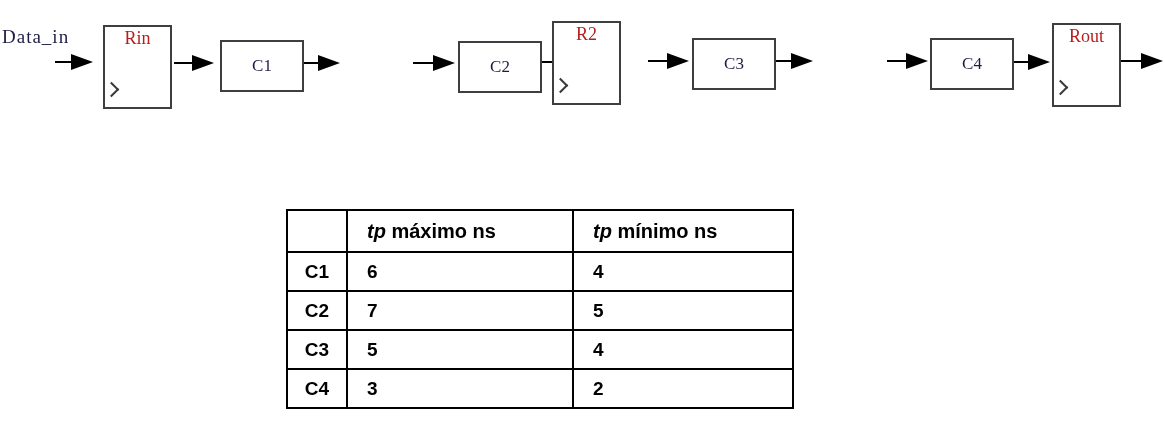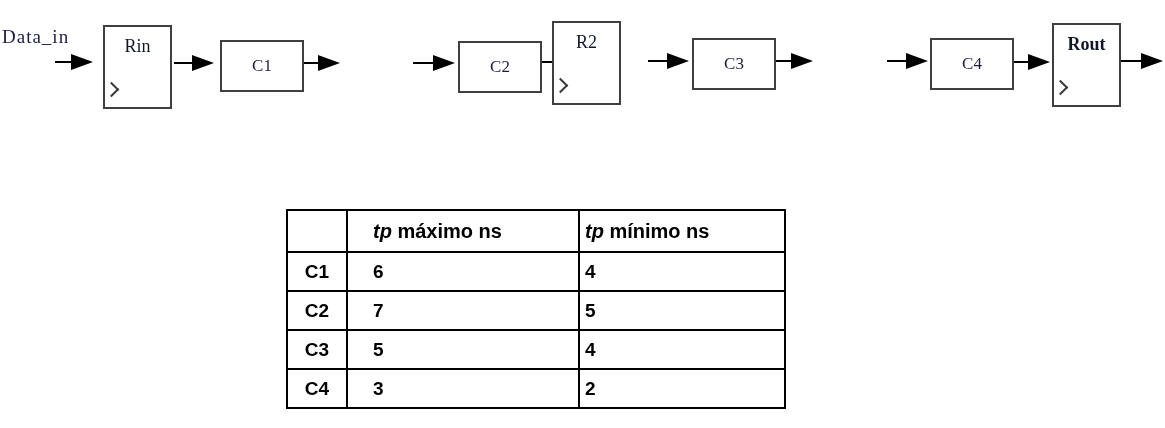--- a/index.html
+++ b/index.html
@@ -17,23 +17,23 @@
     font-family:"Liberation Serif", serif;
     font-size:19px;letter-spacing:1px;color:#1c1c46;
   }
 
   .reg{
     position:absolute;width:65px;height:80px;
     border:2px solid #3f3f3f;background:#fff;
     text-align:center;
   }
   .reg .rlbl{
-    display:block;margin-top:9px;
-    font-family:"Liberation Serif", serif;
-    font-size:18px;color:#0f172a;
+    display:block;margin-top:1px;
+    font-family:"Liberation Serif", serif;
+    font-size:18px;color:#b91c1c;
   }
   .clk{
     position:absolute;left:1px;bottom:12px;
     width:9px;height:9px;
     border-top:2px solid #3a3a3a;border-right:2px solid #3a3a3a;
     transform:rotate(45deg);
   }
 
   .combo{
     position:absolute;width:80px;height:48px;
@@ -53,21 +53,21 @@
   }
 
   .p-rin {left:103px;top:25px;}
   .p-c1  {left:220px;top:40px;}
   .p-r1  {left:343px;top:25px;}
   .p-c2  {left:458px;top:41px;}
   .p-r2  {left:552px;top:21px;}
   .p-c3  {left:692px;top:38px;}
   .p-r3  {left:815px;top:21px;}
   .p-c4  {left:930px;top:38px;}
-  .p-rout{left:1052px;top:23px;font-weight:bold;}
+  .p-rout{left:1052px;top:23px;}
 
   .a0{left:55px;top:54px;}  .a0 .line{width:16px;}
   .a1{left:174px;top:55px;} .a1 .line{width:18px;}
   .a2{left:304px;top:55px;} .a2 .line{width:14px;}
   .a3{left:413px;top:55px;} .a3 .line{width:20px;}
   .a4{left:542px;top:54px;} .a4 .line{width:11px;}
   .a5{left:648px;top:53px;} .a5 .line{width:19px;}
   .a6{left:776px;top:53px;} .a6 .line{width:15px;}
   .a7{left:887px;top:53px;} .a7 .line{width:19px;}
   .a8{left:1014px;top:54px;}.a8 .line{width:14px;}
@@ -78,22 +78,22 @@
   table.timing{
     border-collapse:collapse;
     font-family:"Liberation Sans", sans-serif;
     font-weight:bold;color:#000;background:#fff;
     font-size:19px;
   }
   .timing th,.timing td{border:2px solid #000;background:#fff;}
   .timing th{height:40px;text-align:center;font-size:20px;padding:0 12px;}
   .timing td{height:35px;}
   .timing .c-lbl{width:58px;text-align:center;padding:0;}
-  .timing .c-max{width:193px;text-align:left;padding-left:25px;}
-  .timing .c-min{width:187px;text-align:left;padding-left:5px;}
+  .timing .c-max{width:193px;text-align:left;padding-left:19px;}
+  .timing .c-min{width:187px;text-align:left;padding-left:19px;}
   .timing i.tp{font-style:italic;}
 </style>
 </head>
 <body>
 
 <div class="page">
 
   <div class="diagram">
 
     <span class="din">Data_in</span>

